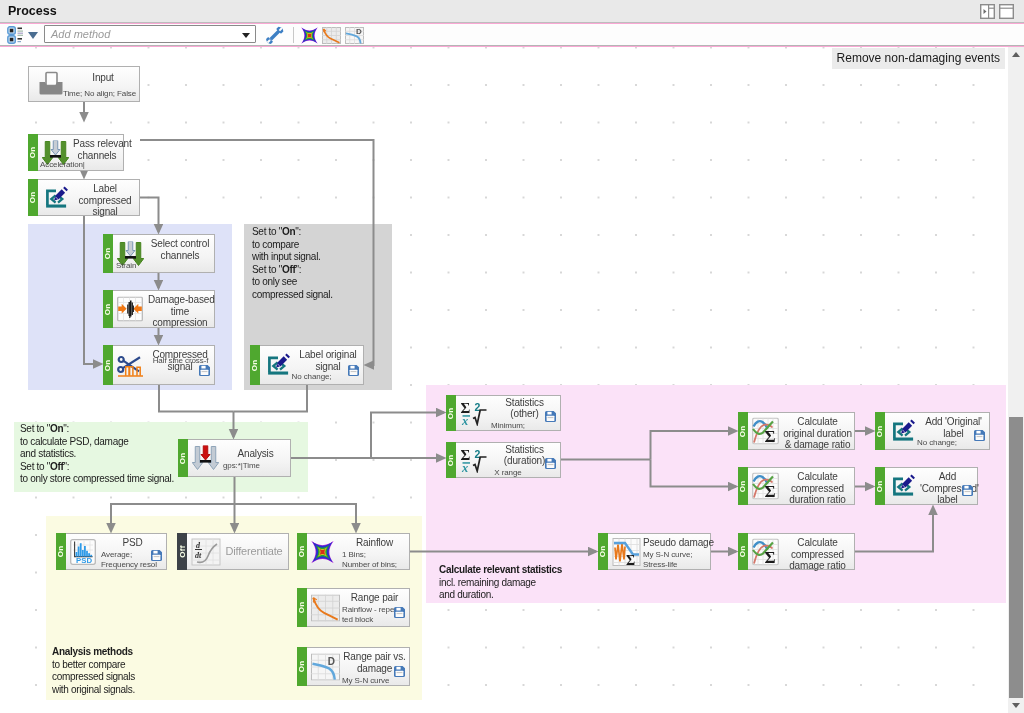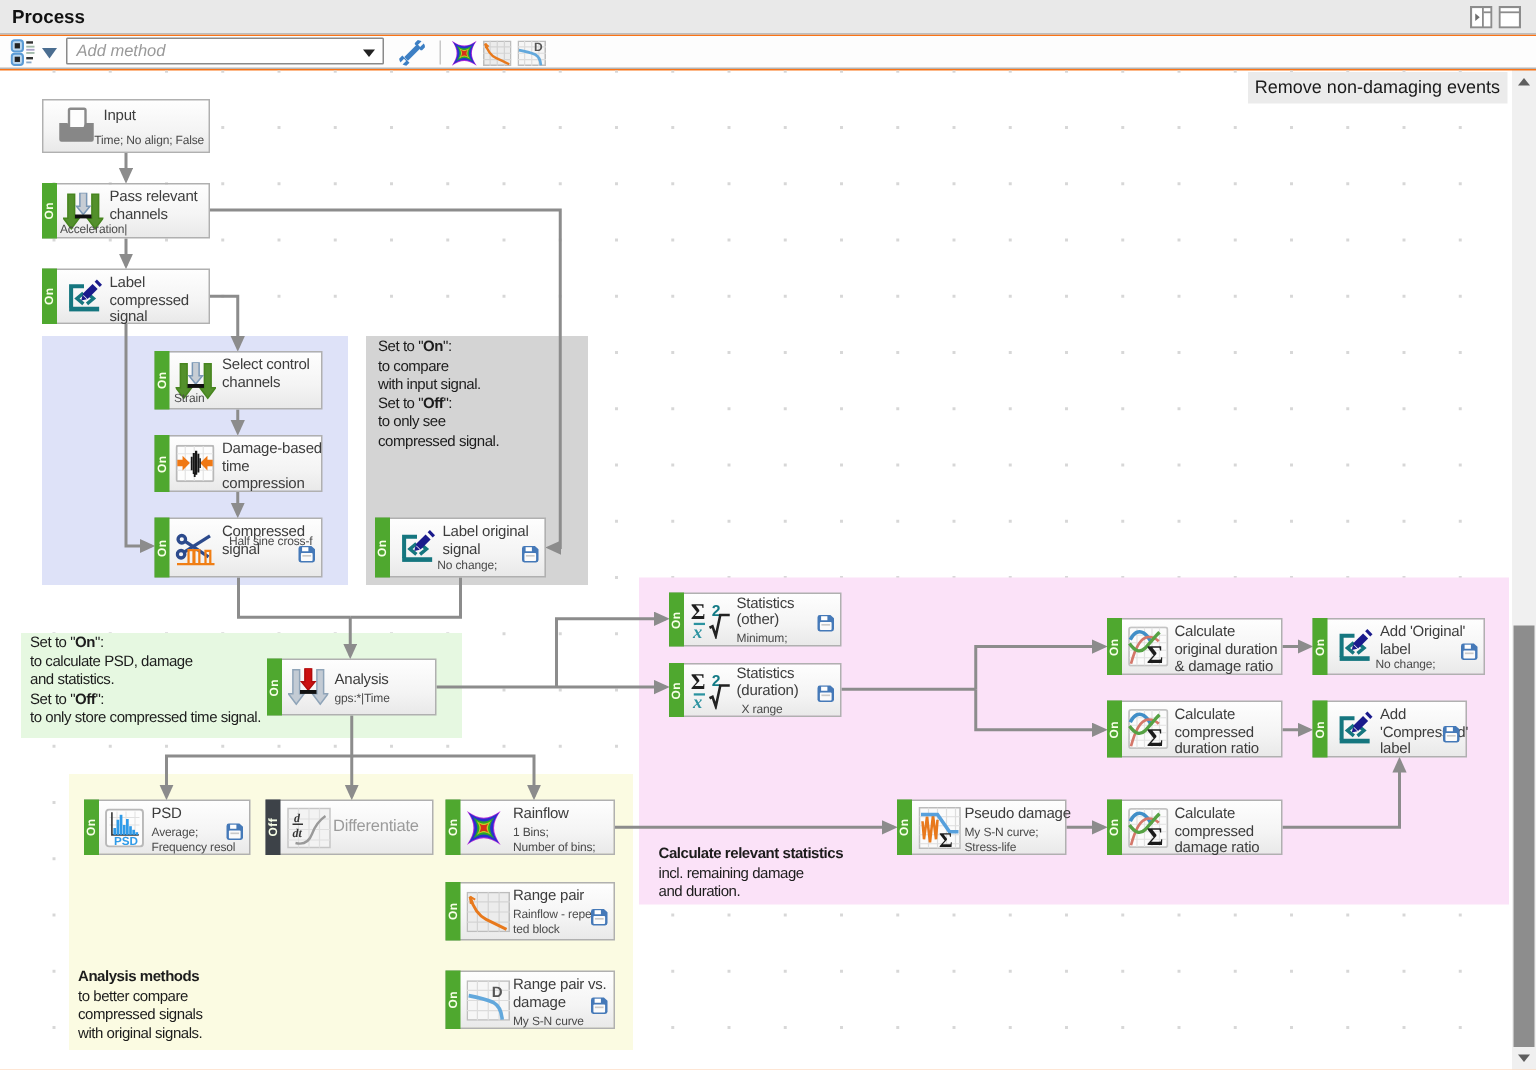--- a/index.html
+++ b/index.html
@@ -1,36 +1,36 @@
 <!DOCTYPE html>
 <html><head><meta charset="utf-8"><title>Process</title><style>
 *{margin:0;padding:0;box-sizing:border-box}
 html,body{width:1024px;height:713px;overflow:hidden;font-family:"Liberation Sans",sans-serif}
-#app{position:relative;width:1024px;height:713px;background:#f97316}
+#app{position:relative;width:1024px;height:713px;background:#f9a8d4}
 #titlebar{position:absolute;left:0;top:0;width:1024px;height:23px;background:#e9e9e9;border-bottom:1px solid #bdbdbd}
 #titlebar .t{position:absolute;left:8px;top:4px;font-size:12.5px;font-weight:bold;color:#111}
 #titlebar .wicons{position:absolute;right:10px;top:4px;display:flex;gap:4px}
 #toolbar{position:absolute;left:0;top:24px;width:1024px;height:22px;background:#fdfdfd;border-bottom:1px solid #b5b5b5}
 #combo{position:absolute;left:44px;top:1px;width:212px;height:18px;background:#fff;border:1px solid #8a8a8a;border-radius:1px}
 #combo .ph{position:absolute;left:6px;top:2px;font-size:11px;font-style:italic;color:#9a9a9a}
 #combo .arr{position:absolute;right:5px;top:7px;width:0;height:0;border-left:4px solid transparent;border-right:4px solid transparent;border-top:5px solid #222}
 #ddarr{position:absolute;left:28px;top:8px;width:0;height:0;border-left:5.5px solid transparent;border-right:5.5px solid transparent;border-top:7px solid #4a6d90}
 #tsep{position:absolute;left:293px;top:3px;width:1px;height:16px;background:#c8c8c8}
 #canvas{position:absolute;left:0;top:47px;width:1008px;height:666px;background:#fff;background-image:radial-gradient(circle,#d7d7d7 1px,rgba(0,0,0,0) 1.3px);background-size:37.5px 37.5px;background-position:17.25px -18.25px}
 .region{position:absolute}
 .rtext{position:absolute;font-size:10px;letter-spacing:-0.3px;line-height:12.6px;color:#1c1c1c}
 .wires{position:absolute;left:0;top:47px}
 .node{position:absolute;background:linear-gradient(180deg,#fefefe 0%,#f4f4f4 60%,#e9e9e9 100%);border:1px solid #b0b0b0}
 .strip{position:absolute;left:-1px;top:-1px;bottom:-1px;width:10px;display:flex;align-items:center;justify-content:center;overflow:hidden}
 .stripOn{background:#4fa82f}
 .stripOff{background:#3d4248}
 .strip span{transform:rotate(-90deg);font-size:8px;font-weight:bold;color:#f8ffe8;letter-spacing:0.3px}
 .nicon{position:absolute;top:50%;transform:translateY(-50%)}
 .nicon svg{display:block}
-.ntitle{position:absolute;top:2px;font-size:10px;letter-spacing:-0.15px;line-height:11.5px;color:#3d3d3d;white-space:nowrap}
+.ntitle{position:absolute;top:2px;text-align:center;font-size:10px;letter-spacing:-0.15px;line-height:11.5px;color:#3d3d3d;white-space:nowrap}
 .ntitle.gray{color:#9b9b9b;top:50%;transform:translateY(-50%);font-size:11px}
 .nsub{position:absolute;font-size:8px;letter-spacing:-0.1px;line-height:9.5px;color:#4a4a4a;white-space:nowrap}
 .nsave{position:absolute;right:3px;bottom:3px}
 #rmlabel{position:absolute;right:19px;top:48px;height:21px;background:#ebebeb;font-size:12px;color:#1a1a1a;line-height:20px;padding:0 5px;white-space:nowrap}
 #vscroll{position:absolute;right:0;top:47px;width:16px;height:666px;background:#f0f0f0}
 #vscroll .thumb{position:absolute;left:1px;top:370px;width:14px;height:281px;background:#8d8d8d}
 #vscroll .btn{position:absolute;left:0;width:16px;height:15px;display:flex;align-items:center;justify-content:center}
 #vscroll .tri-up{width:0;height:0;border-left:4px solid transparent;border-right:4px solid transparent;border-bottom:5px solid #5f5f5f}
 #vscroll .tri-dn{width:0;height:0;border-left:4px solid transparent;border-right:4px solid transparent;border-top:5px solid #5f5f5f}
 </style></head>
@@ -145,21 +145,21 @@
     <div class="node" style="left:28px;top:66px;width:112px;height:36px">
       <div class="nicon" style="left:9px;top:4px;transform:none">
         <svg width="27" height="25" viewBox="0 0 27 25" style="">
           <rect x="8" y="1.5" width="11" height="13" rx="1" fill="#fdfdfd" stroke="#8a8a8a" stroke-width="1.6"></rect>
           <path d="M1.5,11 L7,11 L9,15 L17,15 L19,11 L24.5,11 L24.5,22 Q24.5,23.5 23,23.5 L3,23.5 Q1.5,23.5 1.5,22 Z" fill="#878787"></path>
         </svg>
       </div>
       <div class="ntitle" style="left:40px;right:2px;top:5px">Input</div>
       <div class="nsub" style="left:33px;right:2px;top:22px;text-align:center">Time; No align; False</div>
     </div>
-    <div class="node" style="left:28px;top:122px;width:112px;height:37px">
+    <div class="node" style="left:28px;top:134px;width:96px;height:37px">
       <div class="strip stripOn">
         <span>On</span>
       </div>
       <div class="nicon" style="left:13px">
         <svg width="27" height="25" viewBox="0 0 27 25" style="">
           <path d="M3.25,1 L7.75,1 L7.75,17 L10.75,17 L5.5,24 L0.25,17 L3.25,17 Z" fill="#53902c" stroke="#47851f" stroke-width="1"></path>
           <path d="M19.25,1 L23.75,1 L23.75,17 L26.75,17 L21.5,24 L16.25,17 L19.25,17 Z" fill="#53902c" stroke="#47851f" stroke-width="1"></path>
           <path d="M11.25,0 L15.75,0 L15.75,9.0 L18.0,9.0 L13.5,14.5 L9.0,9.0 L11.25,9.0 Z" fill="#c7cdd4" stroke="#7a97b5" stroke-width="1"></path>
           <rect x="8" y="14.5" width="11" height="2.6" fill="#111"></rect>
         </svg>

